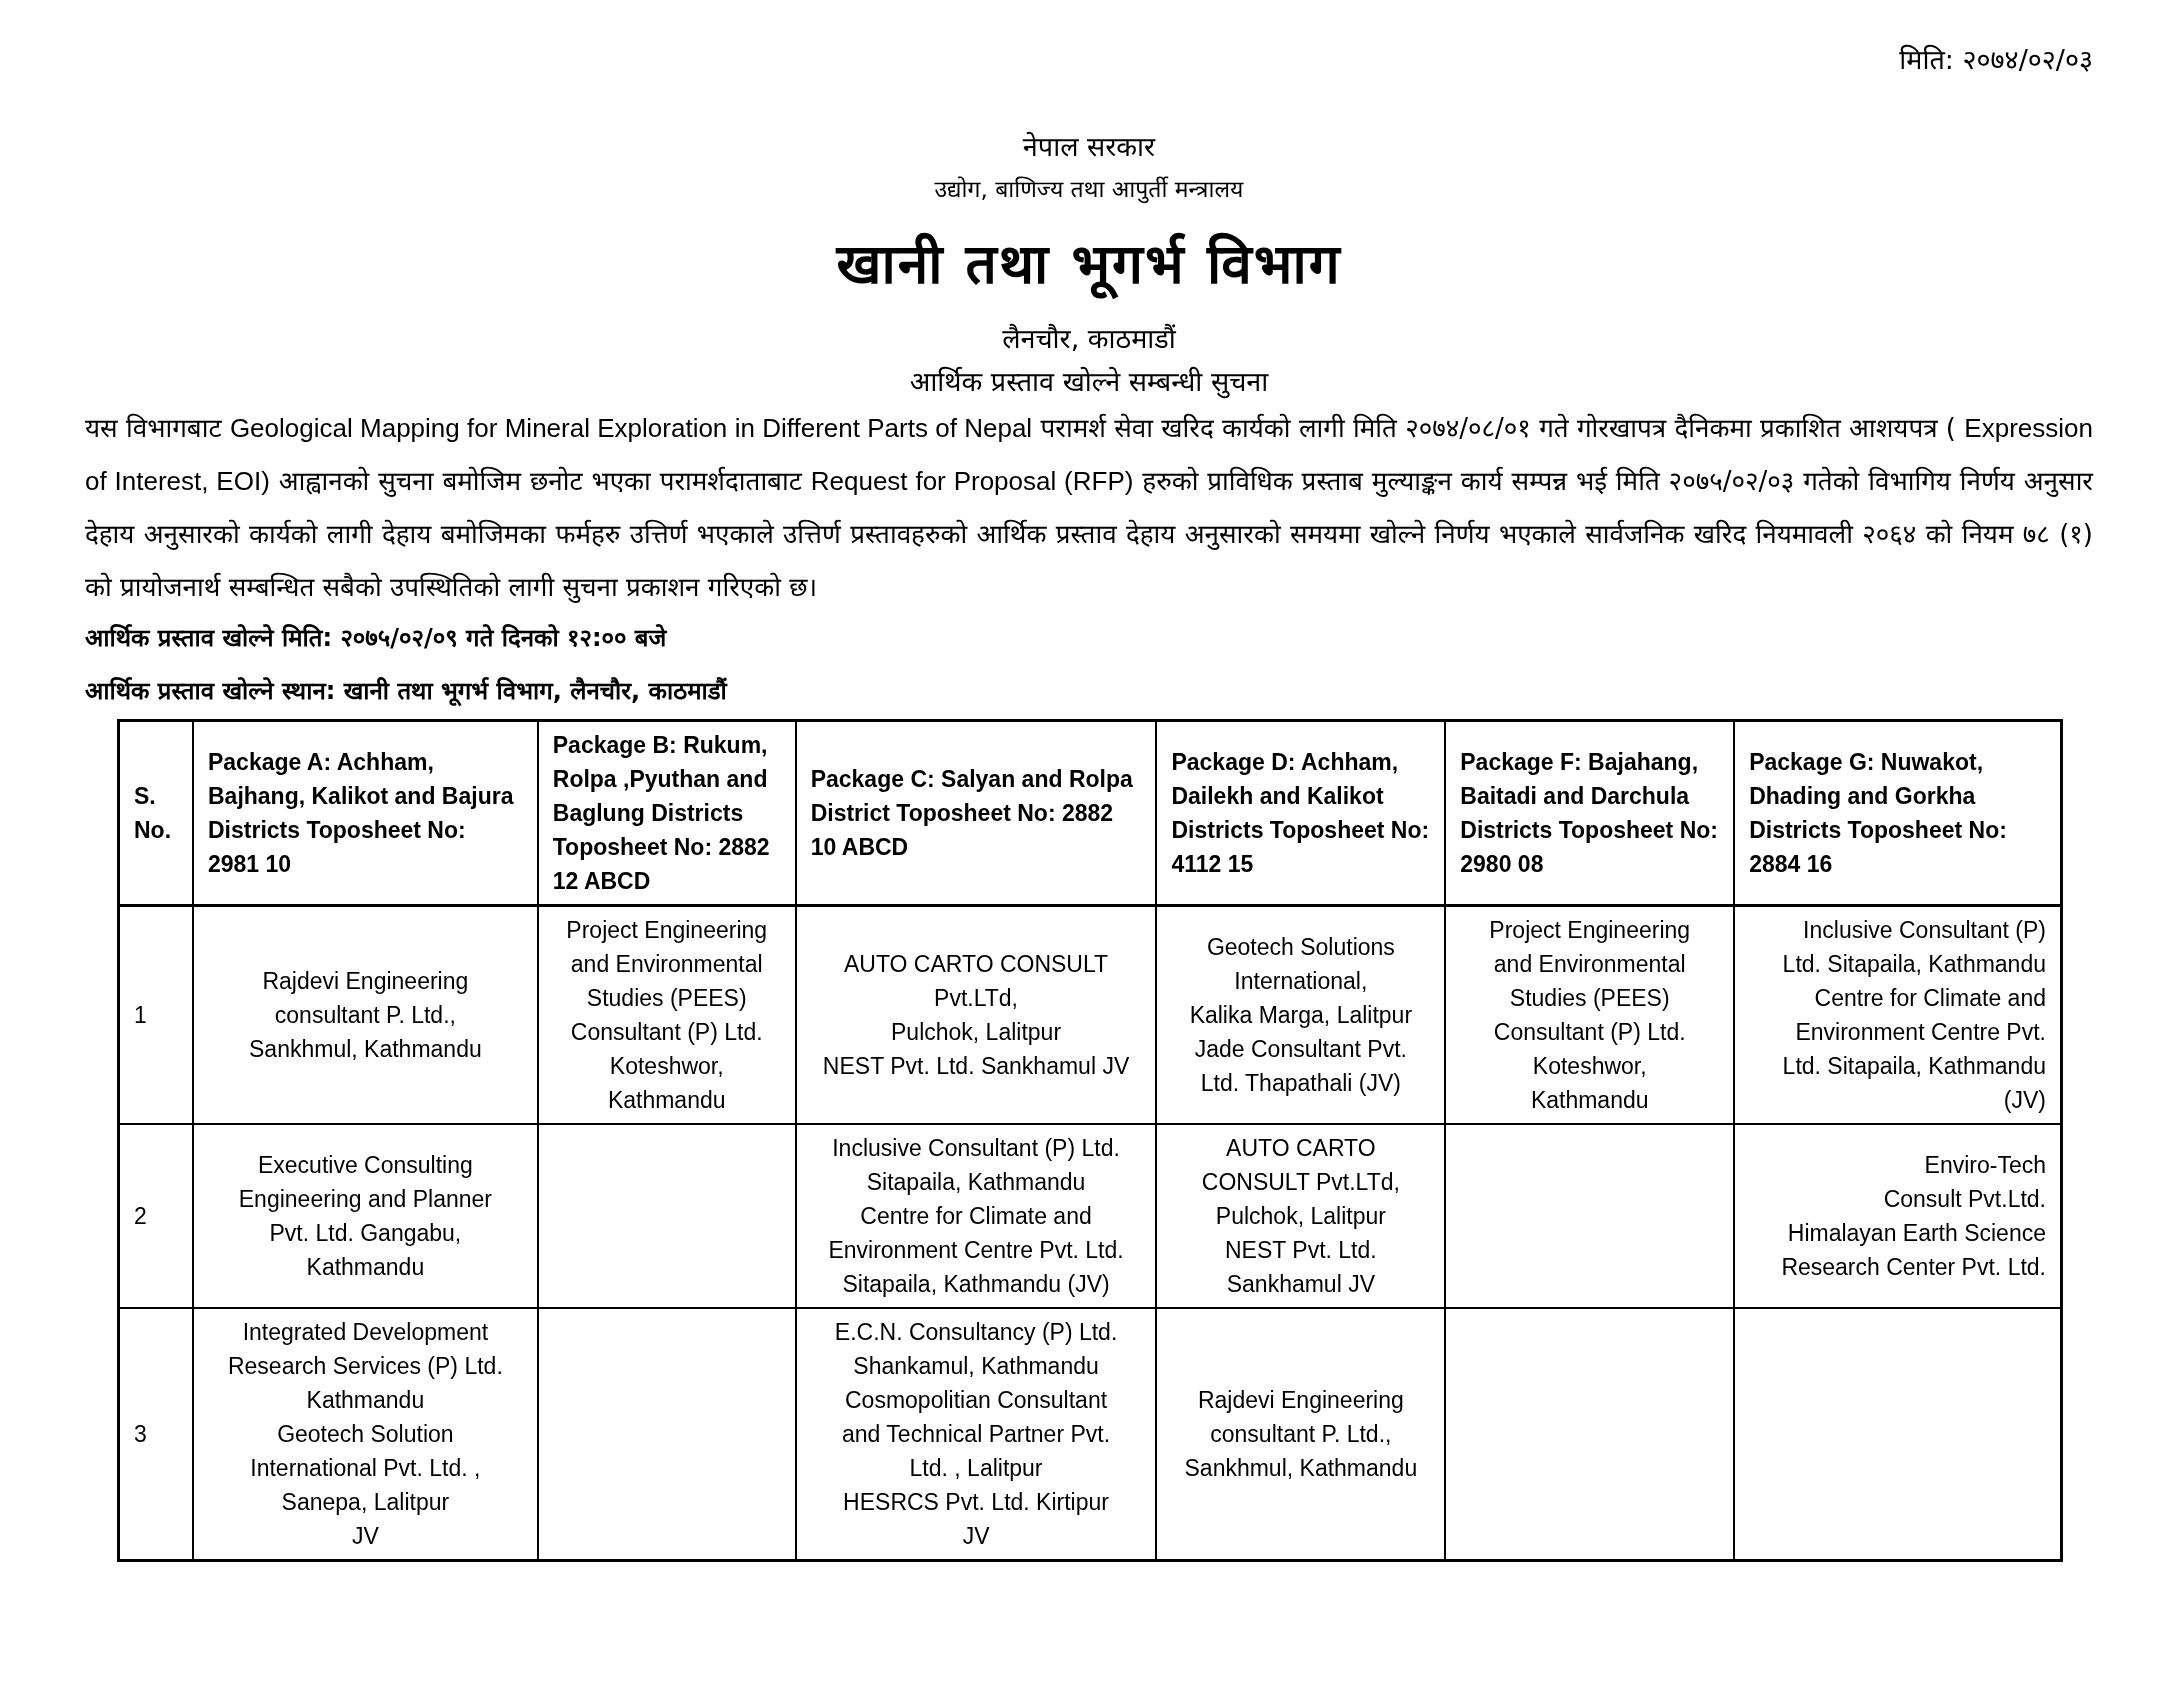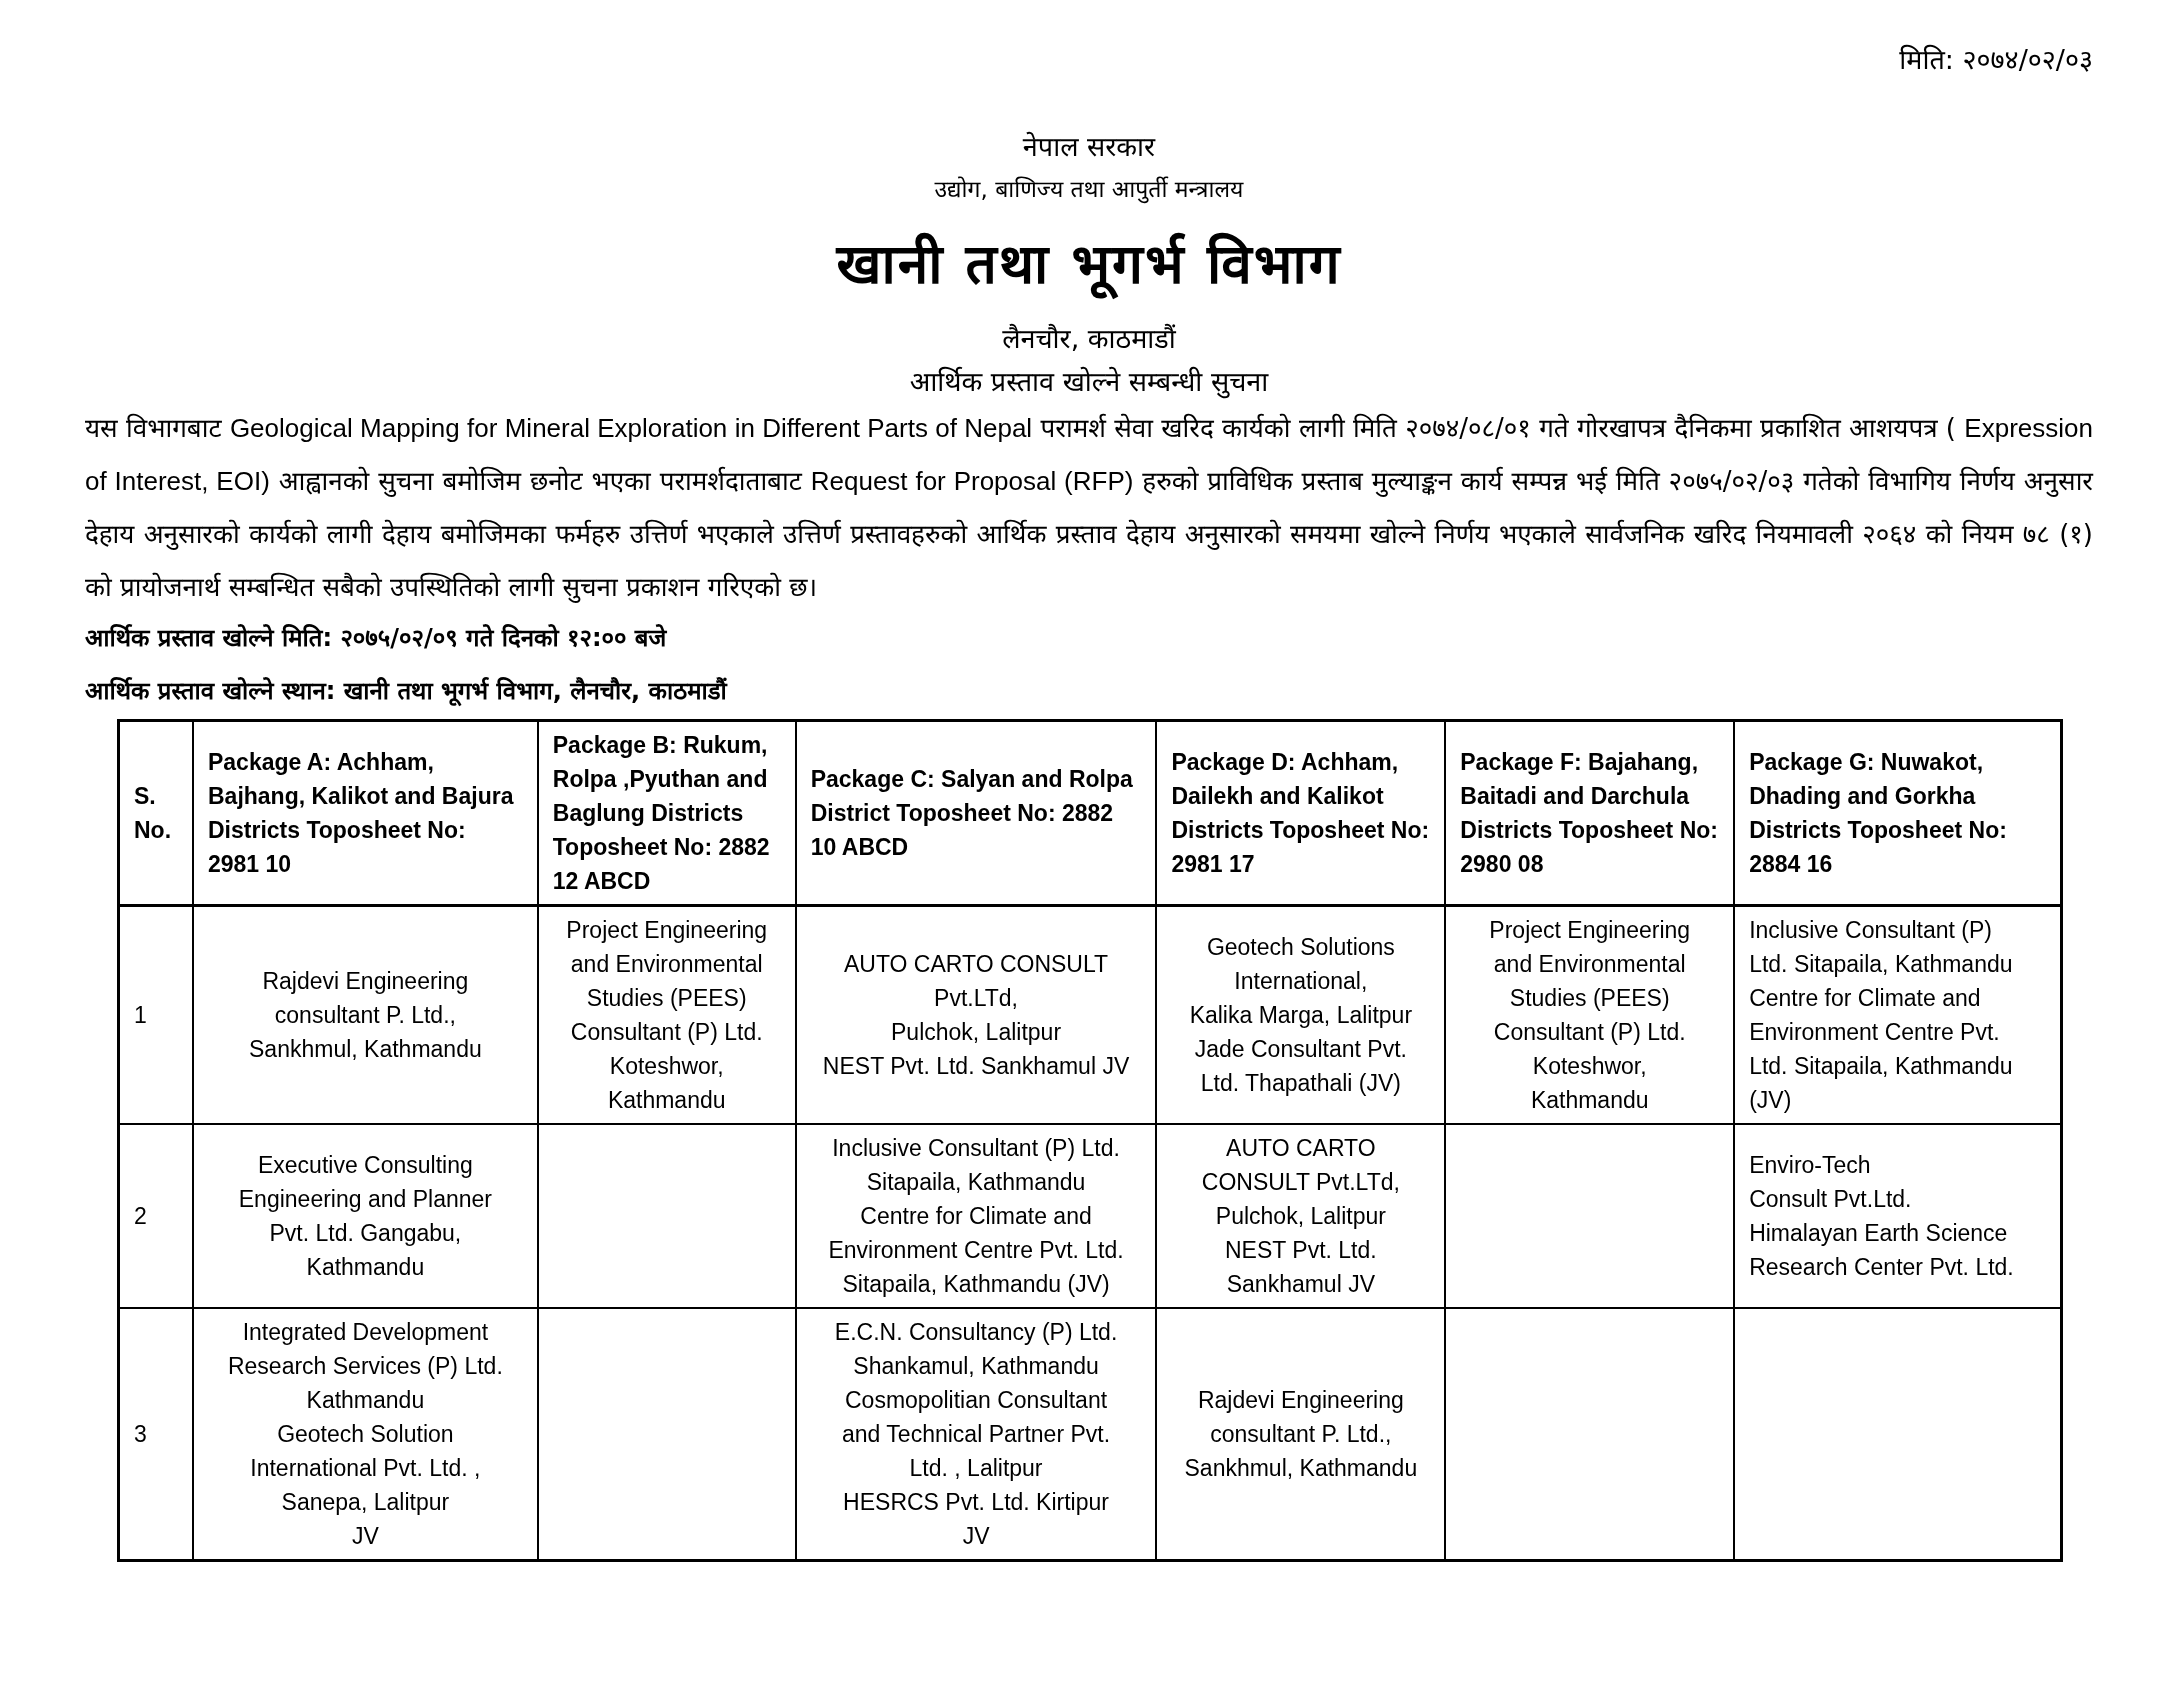--- a/index.html
+++ b/index.html
@@ -17,21 +17,21 @@
   .para .en { font-family: "Liberation Sans", sans-serif; font-size: 26px; }
   .bold-line { position: absolute; left: 85px; font-size: 24px; font-weight: bold; }
   .open-date { top: 620px; }
   .open-place { top: 673px; }
   table.bids { position: absolute; left: 117px; top: 719px; width: 1946px; border-collapse: collapse;
                border: 3px solid #000; font-family: "Liberation Sans", sans-serif; font-size: 23px; }
   table.bids th, table.bids td { border: 2px solid #000; vertical-align: middle; padding: 6px 14px; line-height: 34px; }
   table.bids thead th { border-bottom: 3px solid #000; text-align: left; font-weight: bold; height: 160px; }
   table.bids td { text-align: center; white-space: pre-line; }
   table.bids td.sn { text-align: left; }
-  table.bids td.left { text-align: left; }
+  table.bids td.left { text-align: right; }
   .c0 { width: 44px; } .c1 { width: 315px; } .c2 { width: 228px; } .c3 { width: 331px; border-radius: 24px; }
   .c4 { width: 259px; } .c5 { width: 259px; } .c6 { width: 297px; }
   tr.r1 td { height: 204px; } tr.r2 td { height: 160px; } tr.r3 td { height: 224px; }
 </style>
 </head>
 <body>
 
 <div class="date">मिति: २०७४/०२/०३</div>
 
 <div class="center gov">नेपाल सरकार</div>
@@ -47,21 +47,21 @@
 <div class="bold-line open-date">आर्थिक प्रस्ताव खोल्ने मिति: २०७५/०२/०९ गते दिनको १२:०० बजे</div>
 <div class="bold-line open-place">आर्थिक प्रस्ताव खोल्ने स्थान: खानी तथा भूगर्भ विभाग, लैनचौर, काठमाडौं</div>
 
 <table class="bids">
   <thead>
     <tr>
       <th class="c0">S. No.</th>
       <th class="c1">Package A: Achham, Bajhang, Kalikot and Bajura Districts Toposheet No: 2981 10</th>
       <th class="c2">Package B: Rukum, Rolpa ,Pyuthan and Baglung  Districts Toposheet No: 2882 12 ABCD</th>
       <th class="c3">Package C: Salyan and Rolpa District Toposheet No: 2882 10 ABCD</th>
-      <th class="c4">Package D: Achham, Dailekh and Kalikot Districts Toposheet No: 2981 17</th>
+      <th class="c4">Package D: Achham, Dailekh and Kalikot Districts Toposheet No: 4112 15</th>
       <th class="c5">Package F: Bajahang, Baitadi and Darchula Districts Toposheet No: 2980 08</th>
       <th class="c6">Package G: Nuwakot, Dhading and Gorkha Districts Toposheet No: 2884 16</th>
     </tr>
   </thead>
   <tbody>
     <tr class="r1">
       <td class="sn">1</td>
       <td>Rajdevi Engineering
 consultant P. Ltd.,
 Sankhmul, Kathmandu</td>

